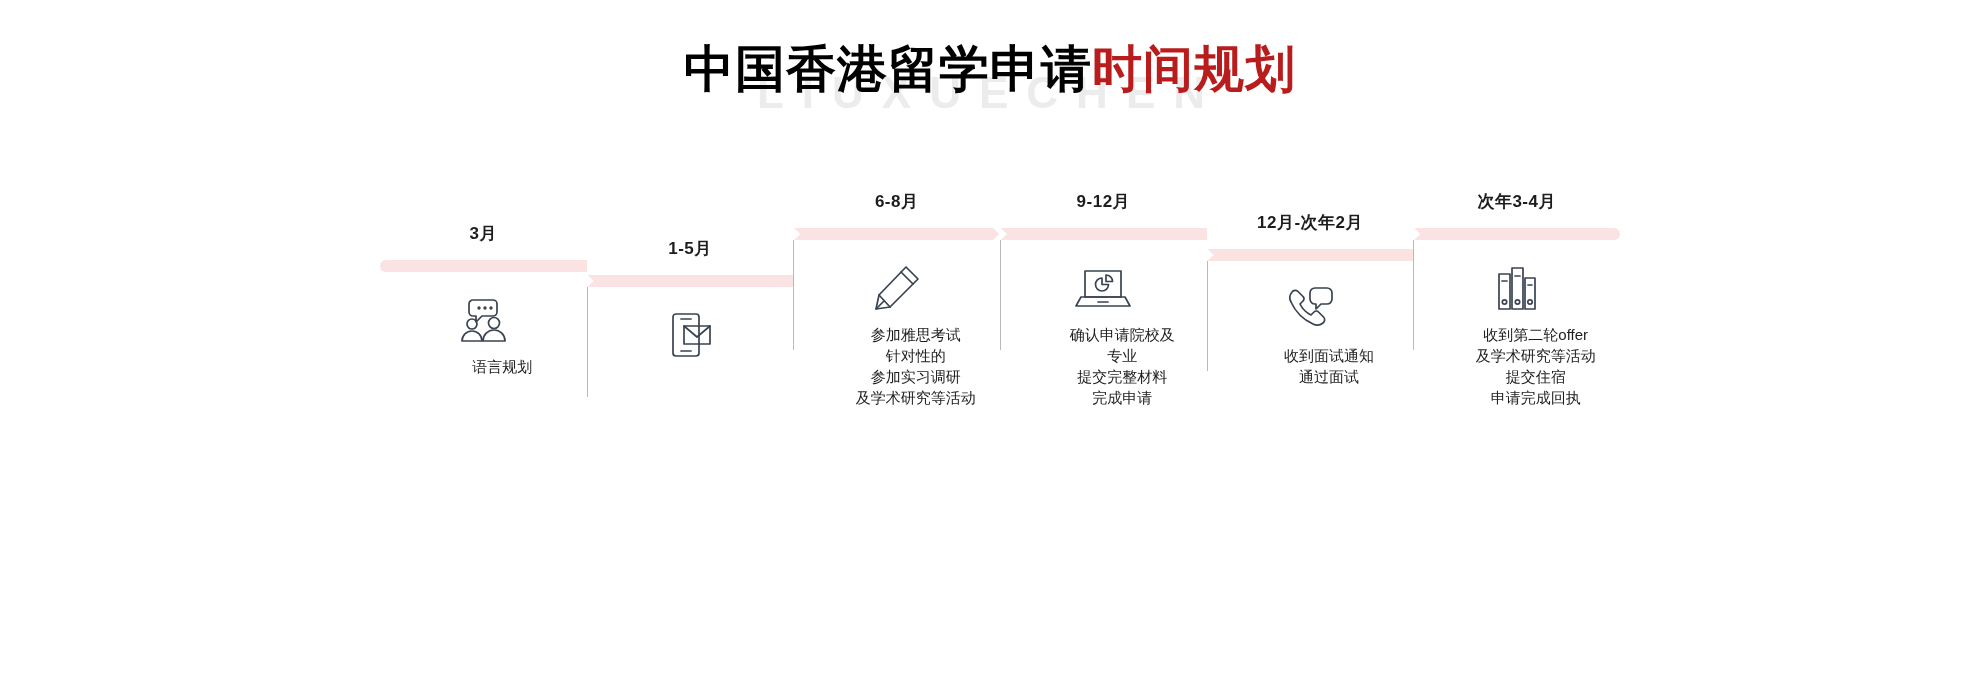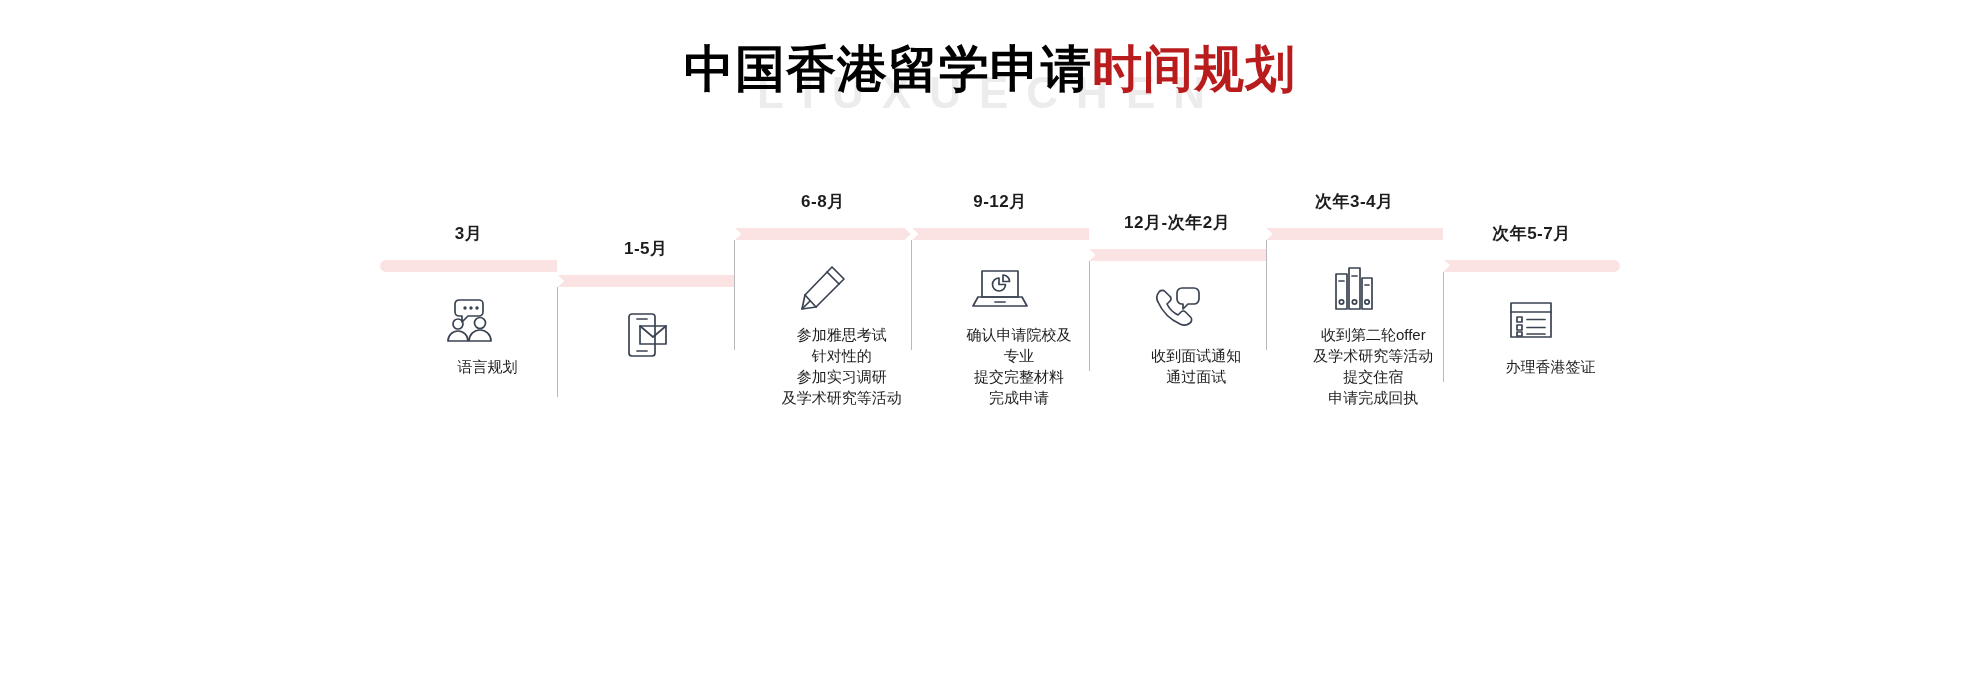--- a/index.html
+++ b/index.html
@@ -293,36 +293,15 @@
           <line x1="35" y1="21" x2="39" y2="21"></line>
           <circle cx="37" cy="38" r="2.2"></circle>
         </svg>
       </div>
       <div class="desc">收到第二轮offer
 及学术研究等活动
 提交住宿
 申请完成回执</div>
     </div>
 
-    <div class="col">
-      <div class="divider" style="background: rgb(185, 185, 189);"></div>
-      <div class="month">次年5-7月</div>
-      <div class="bar-row">
-        <div class="bar" style="background: rgb(251, 227, 228);"></div>
-          <div class="bar-notch"></div>
-      </div>
-      <div class="icon-box">
-        <svg width="48" height="42" viewBox="0 0 48 42" style="stroke: rgb(58, 67, 82);">
-          <rect x="4" y="4" width="40" height="34"></rect>
-          <line x1="4" y1="13" x2="44" y2="13"></line>
-          <rect x="10" y="18" width="5" height="5"></rect>
-          <rect x="10" y="26" width="5" height="5"></rect>
-          <rect x="10" y="33" width="5" height="4"></rect>
-          <line x1="20" y1="20.5" x2="38" y2="20.5"></line>
-          <line x1="20" y1="28.5" x2="38" y2="28.5"></line>
-          <line x1="20" y1="35" x2="38" y2="35"></line>
-        </svg>
-      </div>
-      <div class="desc">办理香港签证</div>
-    </div>
 
   </div>
 </div>
 
 </body></html>

